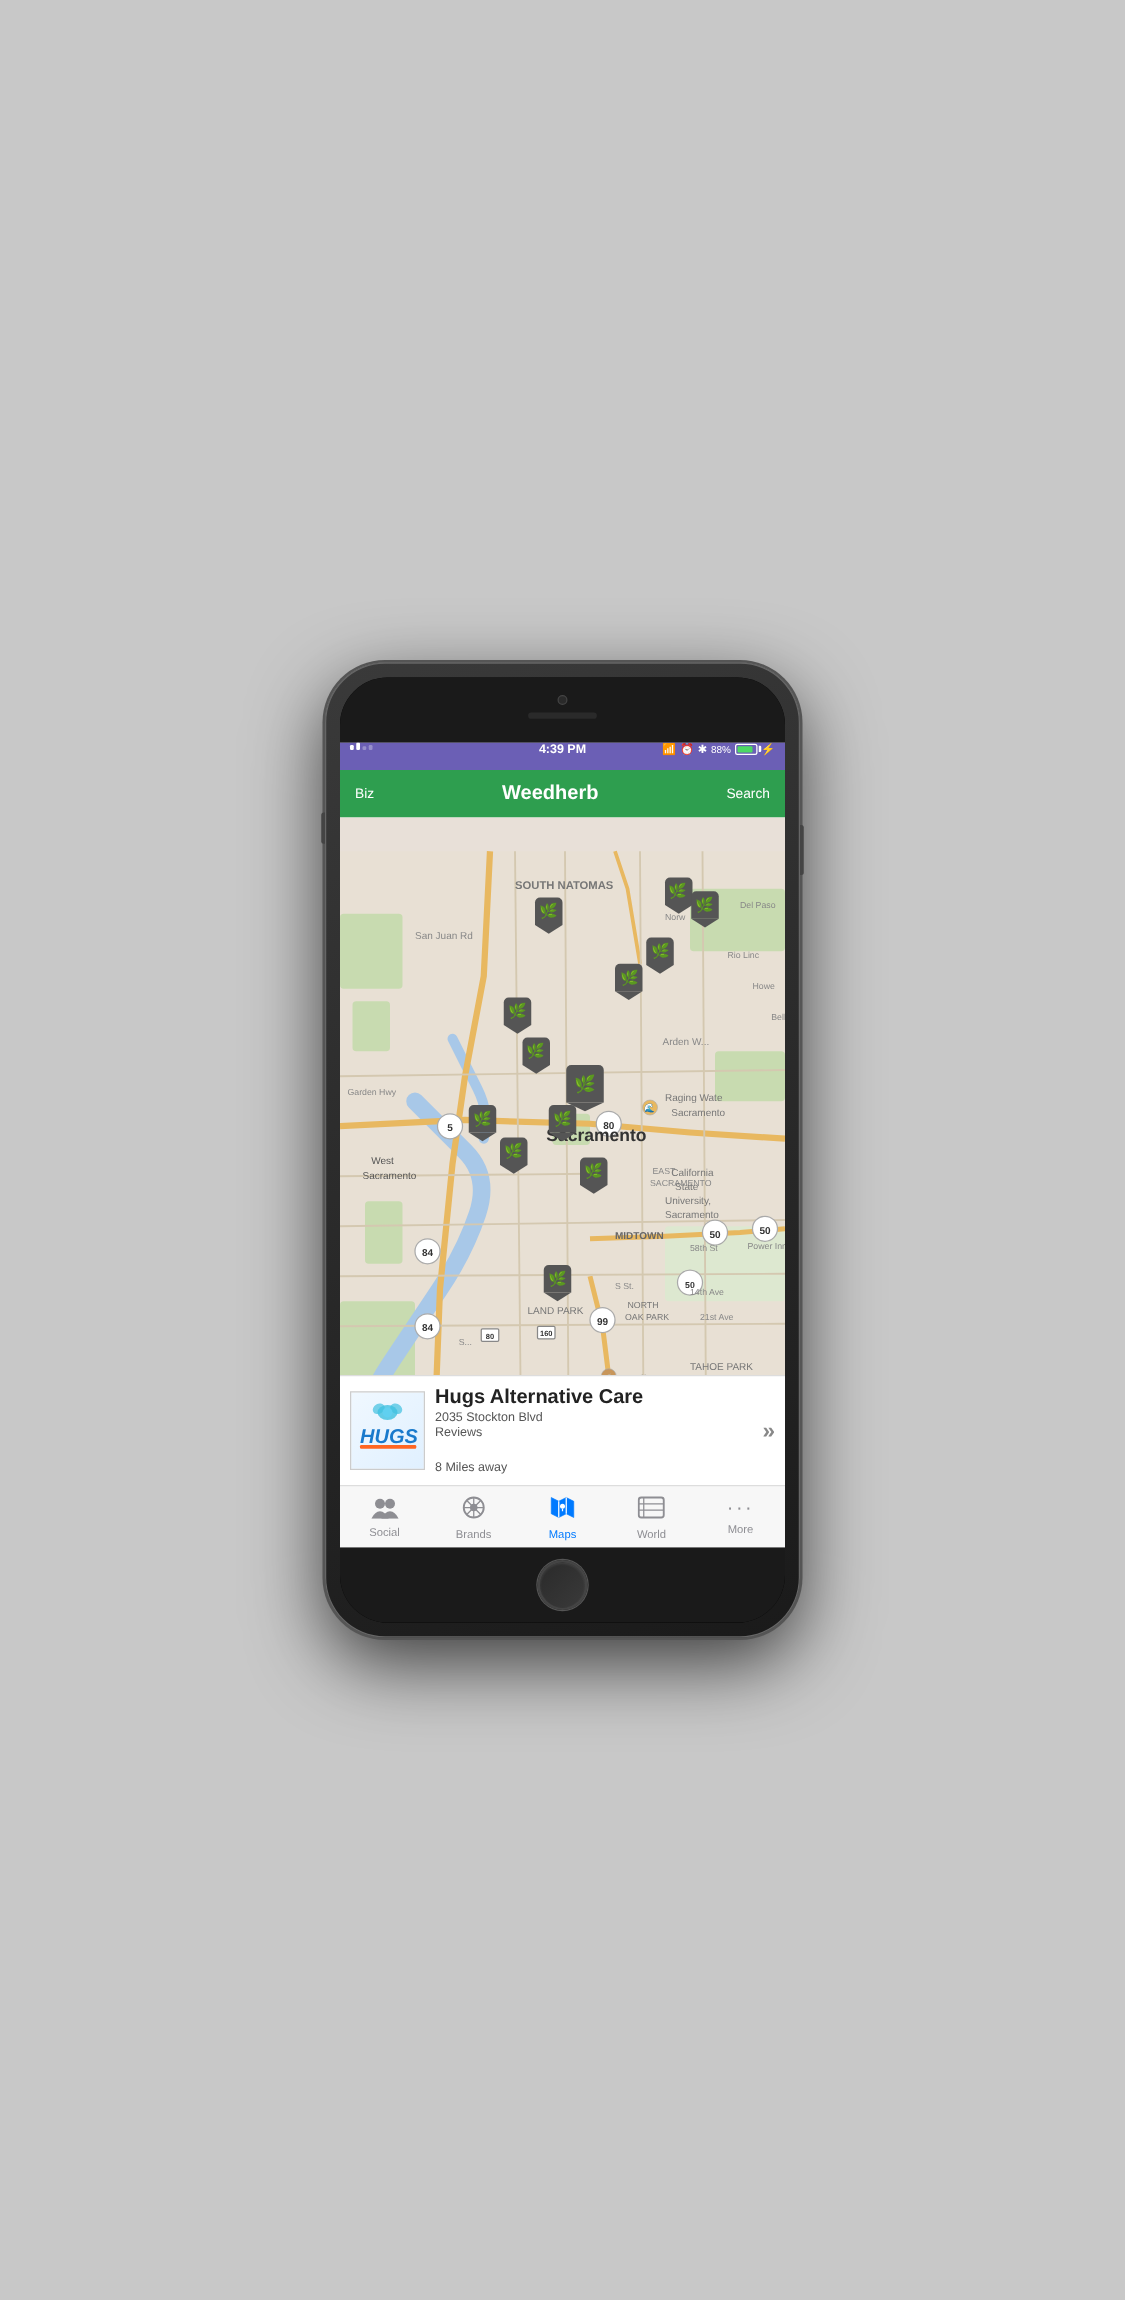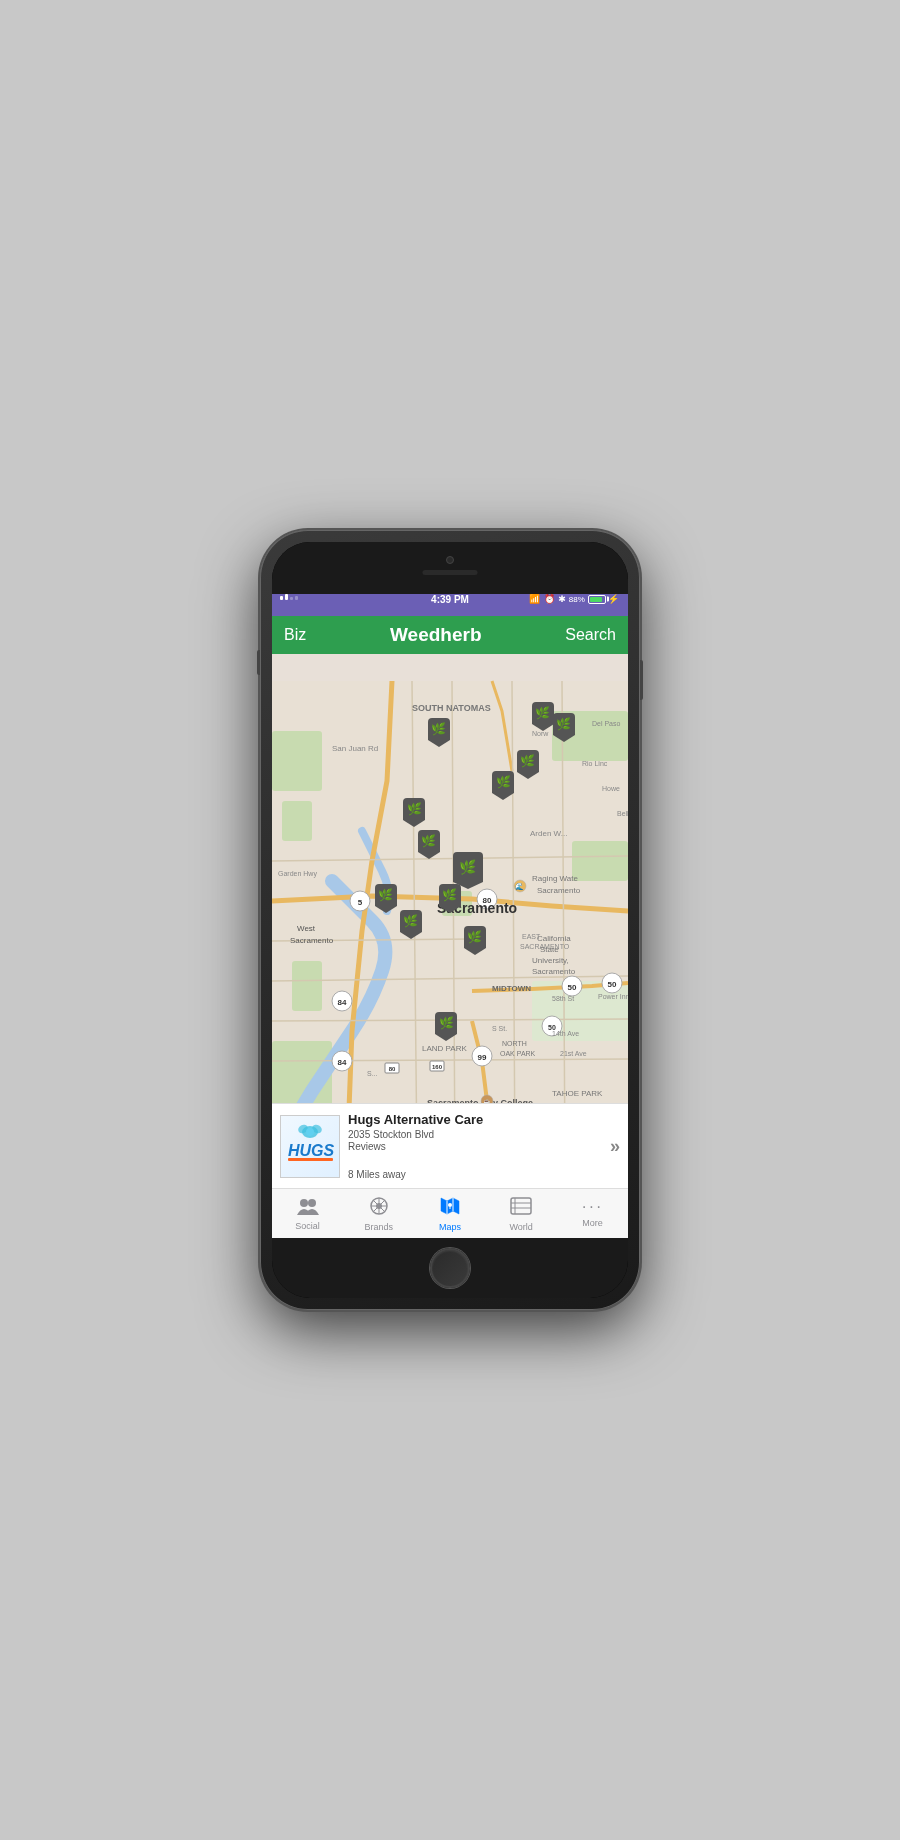--- a/index.html
+++ b/index.html
@@ -136,26 +136,26 @@
       height: 38px;
       background: #2e9e4f;
       display: flex;
       align-items: center;
       justify-content: space-between;
       padding: 0 12px;
       flex-shrink: 0;
     }
     .nav-biz, .nav-search {
       color: #fff;
-      font-size: 16px;
+      font-size: 11px;
       font-weight: 500;
     }
     .nav-title {
       color: #fff;
-      font-size: 19px;
+      font-size: 16px;
       font-weight: 700;
     }
 
     
     .tab-strip {
       background: #2e9e4f;
       display: flex;
       height: 36px;
       flex-shrink: 0;
     }
@@ -259,21 +259,21 @@
       display: flex;
       align-items: center;
       justify-content: center;
       overflow: hidden;
       margin-right: 8px;
     }
     .info-details {
       flex: 1;
     }
     .info-name {
-      font-size: 13px;
+      font-size: 16px;
       font-weight: 700;
       color: #222;
       margin-bottom: 2px;
     }
     .info-address {
       font-size: 10px;
       color: #555;
       margin-bottom: 1px;
     }
     .info-reviews {

